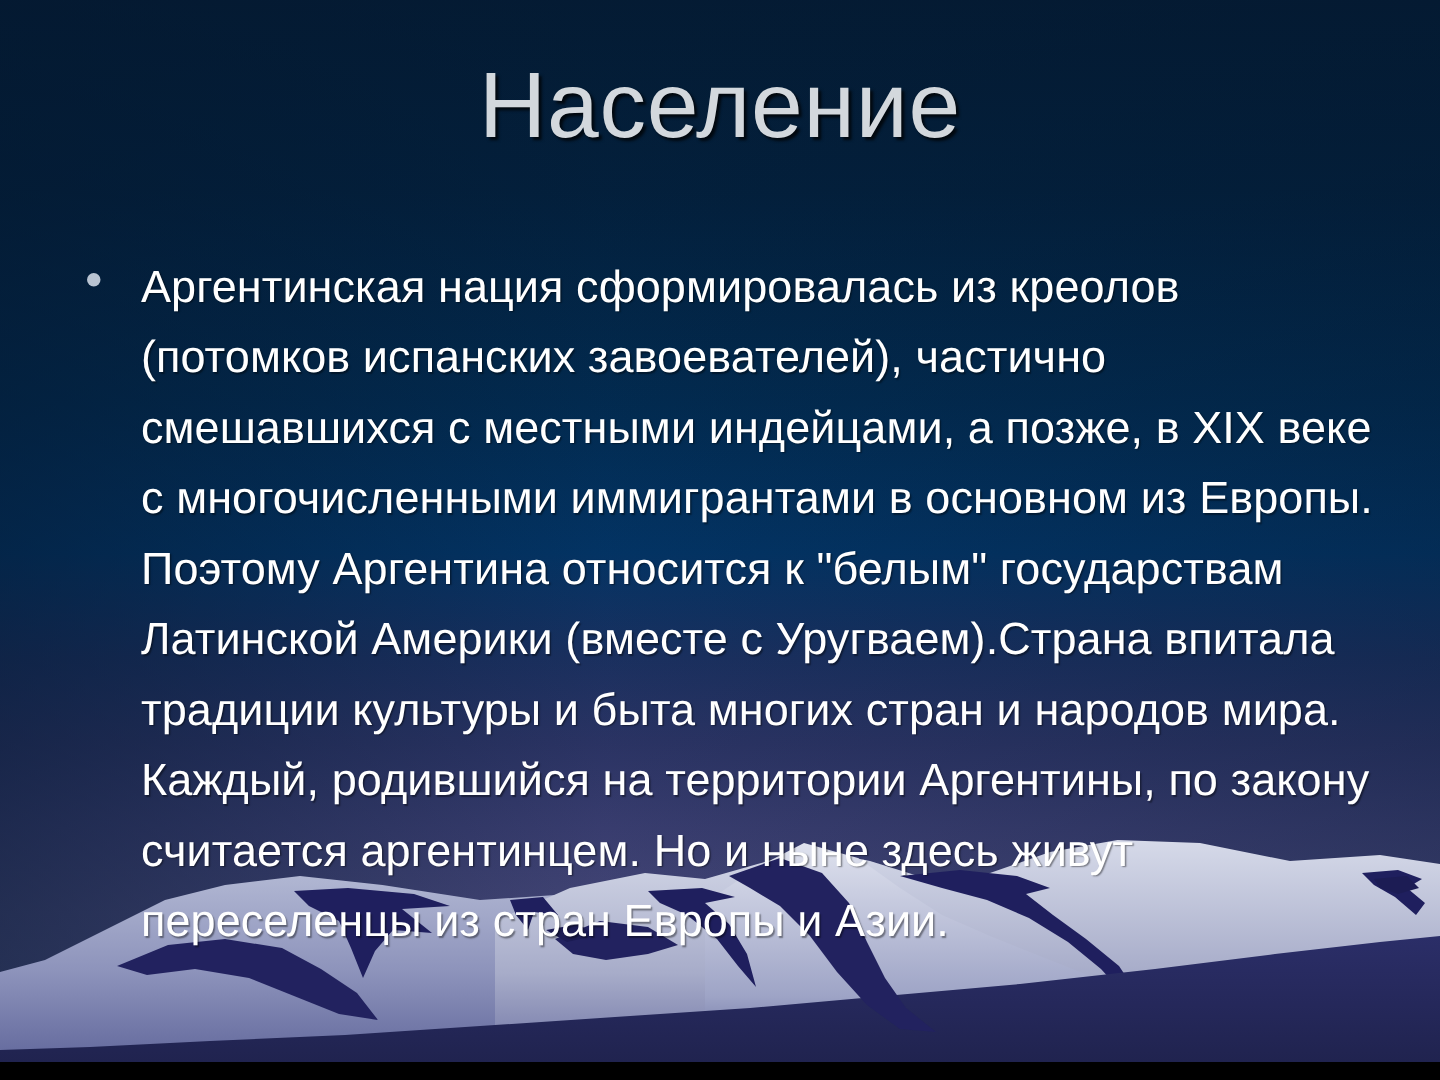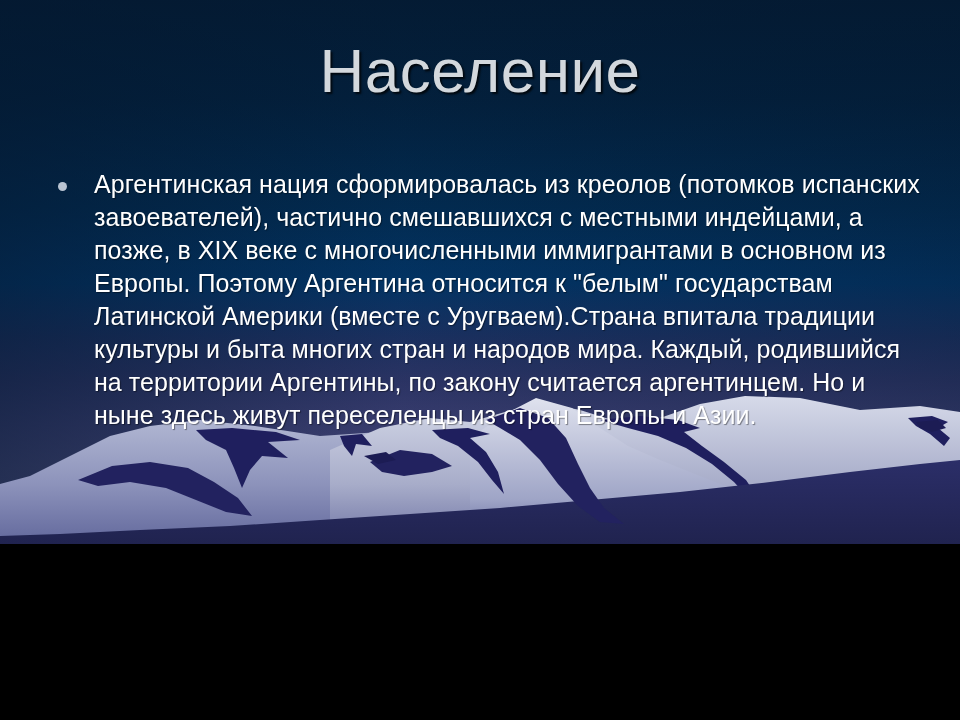--- a/index.html
+++ b/index.html
@@ -4,21 +4,21 @@
 <title>Население</title>
 <style>
   html, body {
     margin: 0;
     padding: 0;
     background: #000;
   }
   #slide {
     position: relative;
     width: 960px;
-    height: 544px;
+    height: 708px;
     overflow: hidden;
     font-family: "Liberation Sans", "DejaVu Sans", sans-serif;
     background: #a21caf;
   }
 
   
   .sky {
     position: absolute;
     inset: 0;
     background: linear-gradient(
@@ -85,22 +85,22 @@
     flex: 0 0 auto;
     width: 9px;
     height: 9px;
     border-radius: 50%;
     background: #b9c4d2;
     margin: 14px 27px 0 6px;
   }
   .bullet-text {
     flex: 1 1 auto;
     color: #ffffff;
-    font-size: 25px;
-    line-height: 33px;
+    font-size: 30px;
+    line-height: 47px;
     letter-spacing: 0.05px;
     text-shadow: 1px 1px 1px rgba(0,0,0,0.42);
     white-space: pre-line;
   }
 </style>
 </head>
 <body>
 
 <div id="slide">
 

